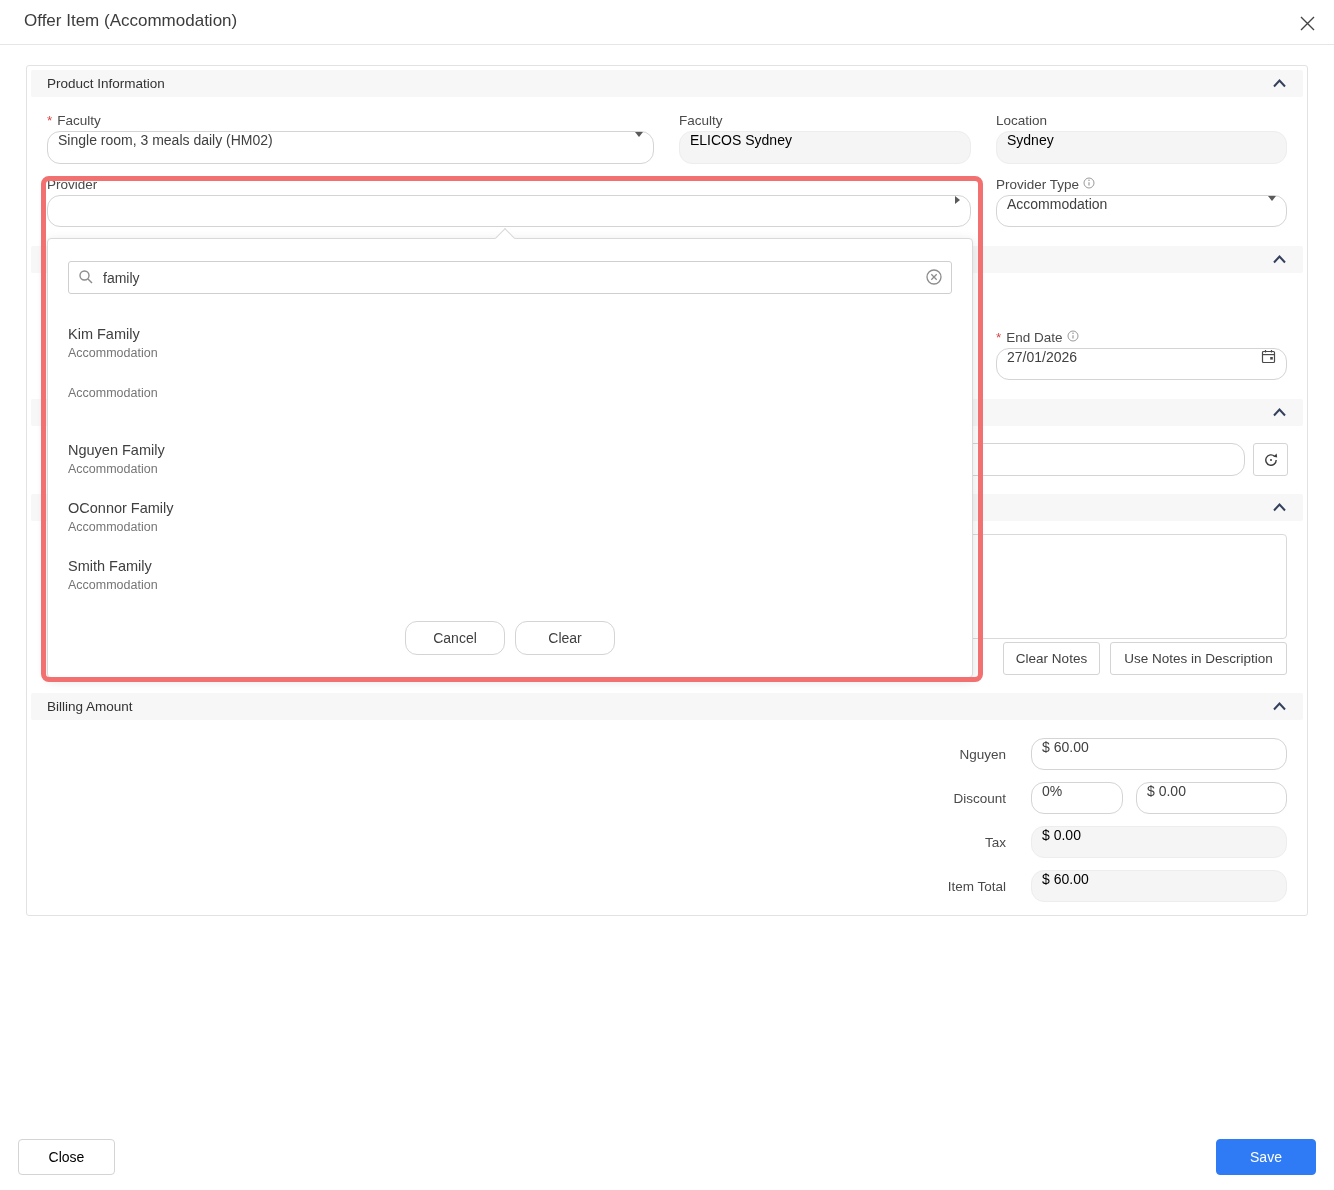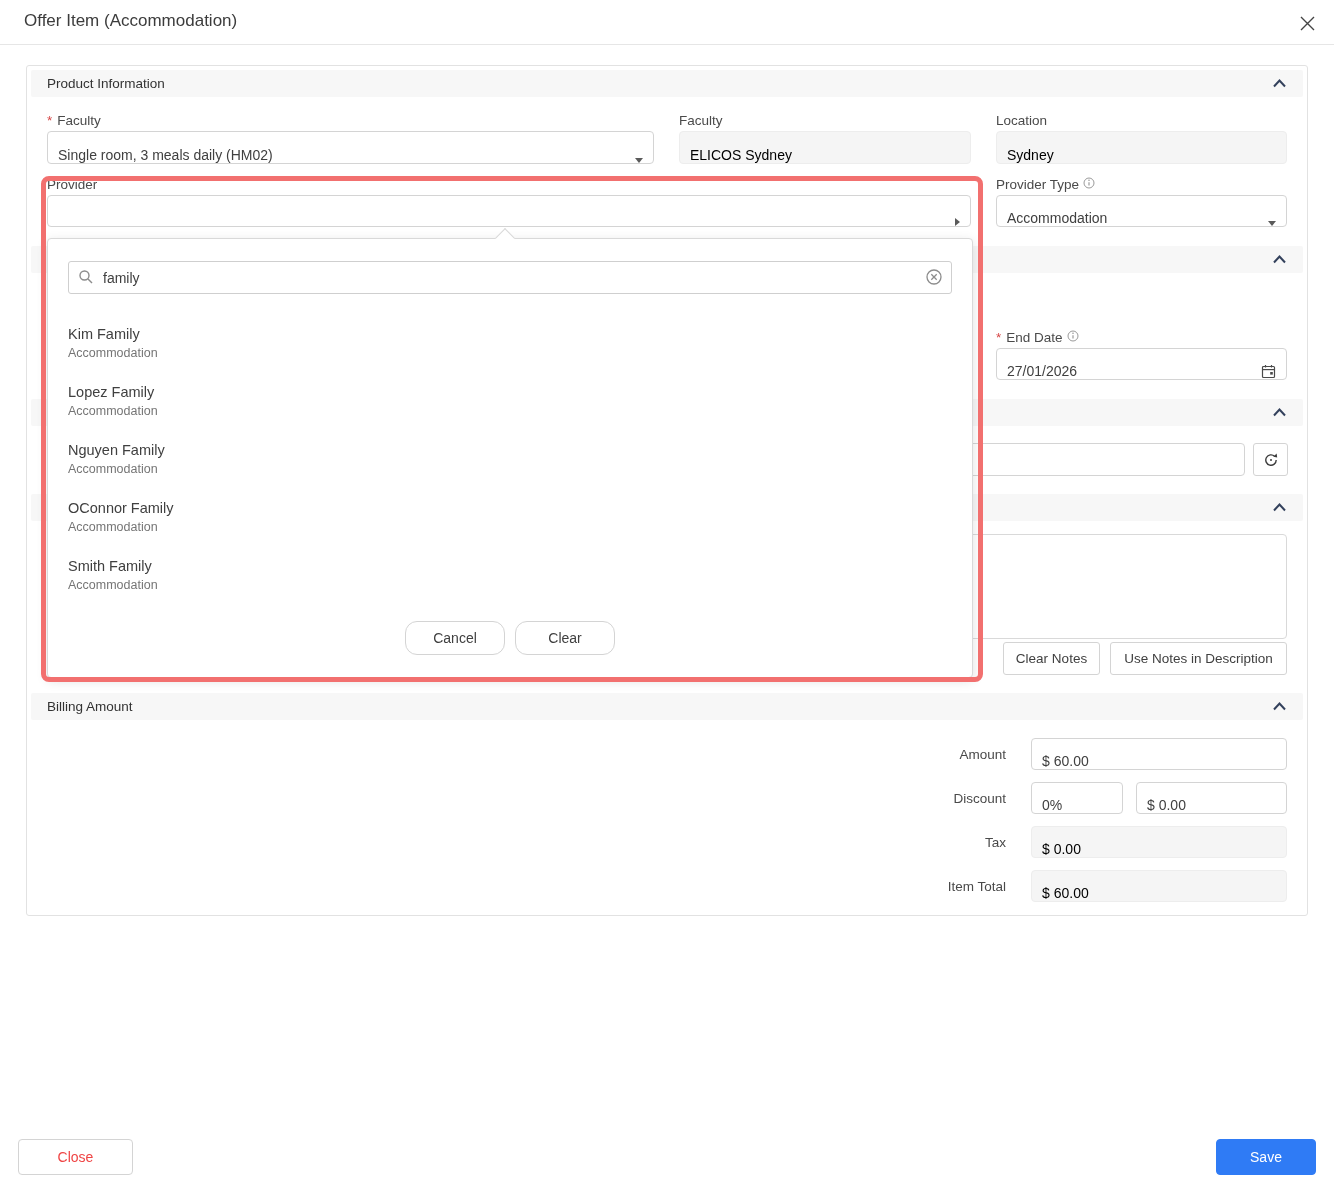--- a/index.html
+++ b/index.html
@@ -20,22 +20,22 @@
 
   .section-bar { position:absolute; left:4px; right:4px; height:27px;
     background:#f7f7f7; border-radius:2px; display:flex; align-items:center;
     padding:0 16px; font-size:13.5px; color:#333; }
   .section-bar .chev { margin-left:auto; display:flex; align-items:center; }
 
   .label { position:absolute; font-size:13.5px; color:#4a4a4a; white-space:nowrap;
     display:flex; align-items:center; gap:4px; }
   .req { color:#d64545; margin-right:1px; }
 
-  .field { position:absolute; height:32px; border:1px solid #d4d4d4; border-radius:4px;
-    background:#fff; font-size:14px; color:#404040; display:flex; align-items:flex-end;
+  .field { position:absolute; height:32px; border:1px solid #d4d4d4; border-radius:13px;
+    background:#fff; font-size:14px; color:#404040; display:flex; align-items:flex-start;
     padding:0 10px; }
   .field.ro { background:#f5f5f5; border-color:#ededed; color:#000000; }
   .caret-down { width:0; height:0; border-left:4.5px solid transparent;
     border-right:4.5px solid transparent; border-top:5.5px solid #5a5a5a; margin-left:auto; }
   .arrow-right { width:0; height:0; border-top:4.5px solid transparent;
     border-bottom:4.5px solid transparent; border-left:5.5px solid #5a5a5a; margin-left:auto; }
 
   
   .hl-box { position:absolute; left:14px; top:110px; width:942px; height:506px;
     border:5px solid #f2706f; border-radius:8px; z-index:30; pointer-events:none; }
@@ -73,22 +73,22 @@
 
   .icon-btn { position:absolute; border:1px solid #d4d4d4; border-radius:3px; background:#fff;
     display:flex; align-items:center; justify-content:center; cursor:pointer; }
 
   .blabel { position:absolute; width:120px; text-align:right; font-size:13.5px; color:#4a4a4a; }
 
   
   .foot-btn { position:absolute; height:36px; border-radius:4px; font-size:14px;
     display:flex; align-items:center; justify-content:center; cursor:pointer;
     font-family:"Liberation Sans", sans-serif; }
-  .foot-close { left:18px; top:1139px; width:115px; background:#fff;
-    border:1px solid #d4d4d4; color:#ef4444; }
+  .foot-close { left:18px; top:1139px; width:97px; background:#fff;
+    border:1px solid #d4d4d4; color:#000000; }
   .foot-save { left:1216px; top:1139px; width:100px; background:#2f7bf5;
     border:1px solid #2f7bf5; color:#fff; }
 </style>
 </head>
 <body>
 
 <div class="stage">
 
   <div class="hdr">
     <div class="hdr-title">Offer Item (Accommodation)</div>
@@ -212,21 +212,21 @@
 
     <div class="section-bar" style="top:627px;">
       <span>Billing Amount</span>
       <span class="chev">
         <svg width="15" height="11" viewBox="0 0 15 11">
             <polyline points="2,8.5 7.5,2.5 13,8.5" fill="none" stroke="#33415c" stroke-width="2"></polyline>
           </svg>
       </span>
     </div>
 
-    <div class="blabel" style="left:859px; top:681px;">Amount</div>
+    <div class="blabel" style="left:859px; top:681px;">Nguyen</div>
     <div class="field" style="left:1004px; top:672px; width:256px;">
       <span>$ 60.00</span>
     </div>
 
     <div class="blabel" style="left:859px; top:725px;">Discount</div>
     <div class="field" style="left:1004px; top:716px; width:92px;">
       <span>0%</span>
     </div>
     <div class="field" style="left:1109px; top:716px; width:151px;">
       <span>$ 0.00</span>
@@ -259,21 +259,20 @@
             </svg>
         </span>
       </div>
 
       <div class="opt-list">
         <div class="opt">
           <div class="opt-name">Kim Family</div>
           <div class="opt-sub">Accommodation</div>
         </div>
         <div class="opt">
-          <div class="opt-name">Lopez Family</div>
           <div class="opt-sub">Accommodation</div>
         </div>
         <div class="opt">
           <div class="opt-name">Nguyen Family</div>
           <div class="opt-sub">Accommodation</div>
         </div>
         <div class="opt">
           <div class="opt-name">OConnor Family</div>
           <div class="opt-sub">Accommodation</div>
         </div>

